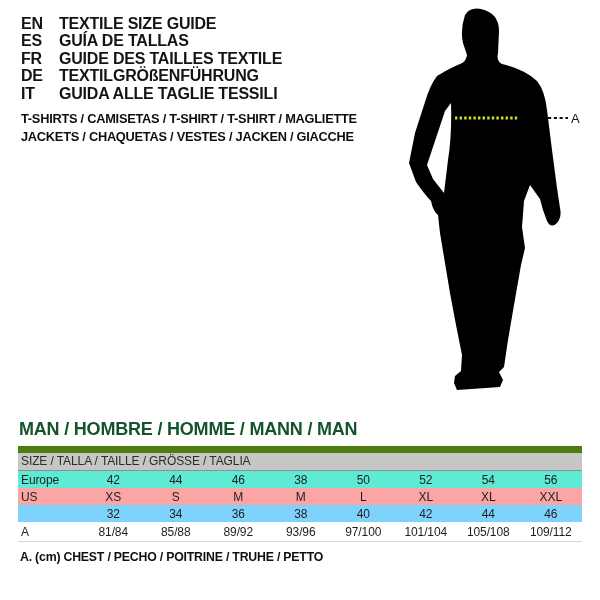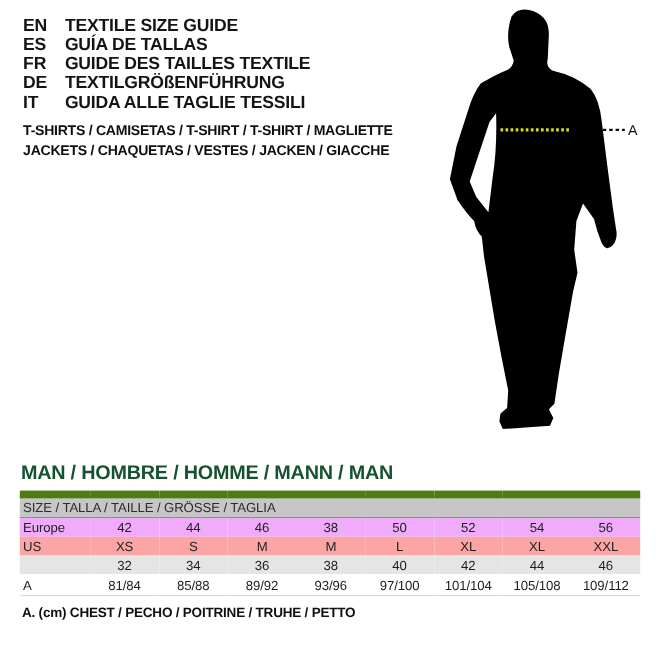--- a/index.html
+++ b/index.html
@@ -26,23 +26,23 @@
 
   
   .size-table { position:absolute; left:18px; top:446px; width:564px; border-collapse:collapse; table-layout:fixed; font-size:12px; letter-spacing:-0.1px; }
   .size-table th.tbl-header {
     background:#c6c6c6; font-weight:400; text-align:left; color:#2b2b2b;
     padding:1px 0 2px 3px; height:14px; font-size:12px;
     border-top:7px solid #4d7c0f; border-bottom:1px solid #8f8f8f;
   }
   .size-table td { height:17px; text-align:center; padding:0; color:#1e1e1e; }
   .size-table td.row-label { text-align:left; padding-left:3px; color:#222; }
-  tr.r-europe { background:#f0abfc; }
+  tr.r-europe { background:#5eead4; }
   tr.r-us     { background:#fca5a5; }
-  tr.r-alt    { background:#e5e5e5;margin-top:44px; }
+  tr.r-alt    { background:#7dd3fc;margin-top:44px; }
   tr.r-a      { background:#ffffff; }
   tr.r-a td   { height:19px; border-bottom:1px solid #d9d9d9; }
 
   
   .footnote { position:absolute; top:550px; left:20px; font-size:12.3px; font-weight:bold; letter-spacing:-0.2px; color:#0f0f0f; }
 </style>
 </head>
 <body>
 
 <div class="lang-list">

